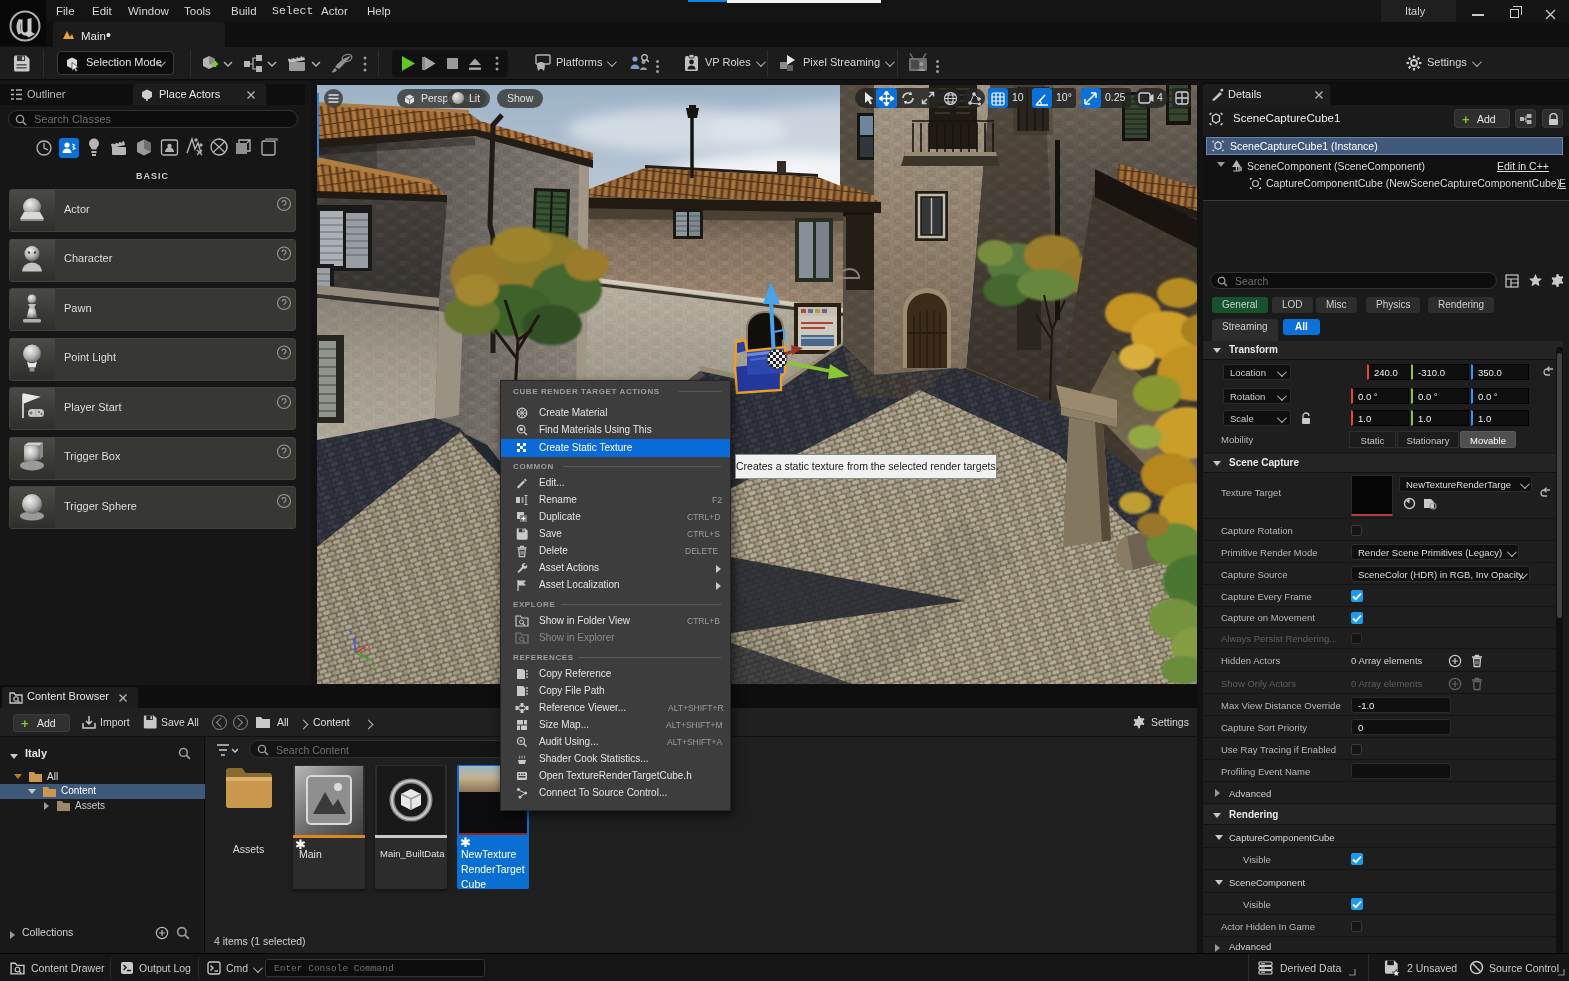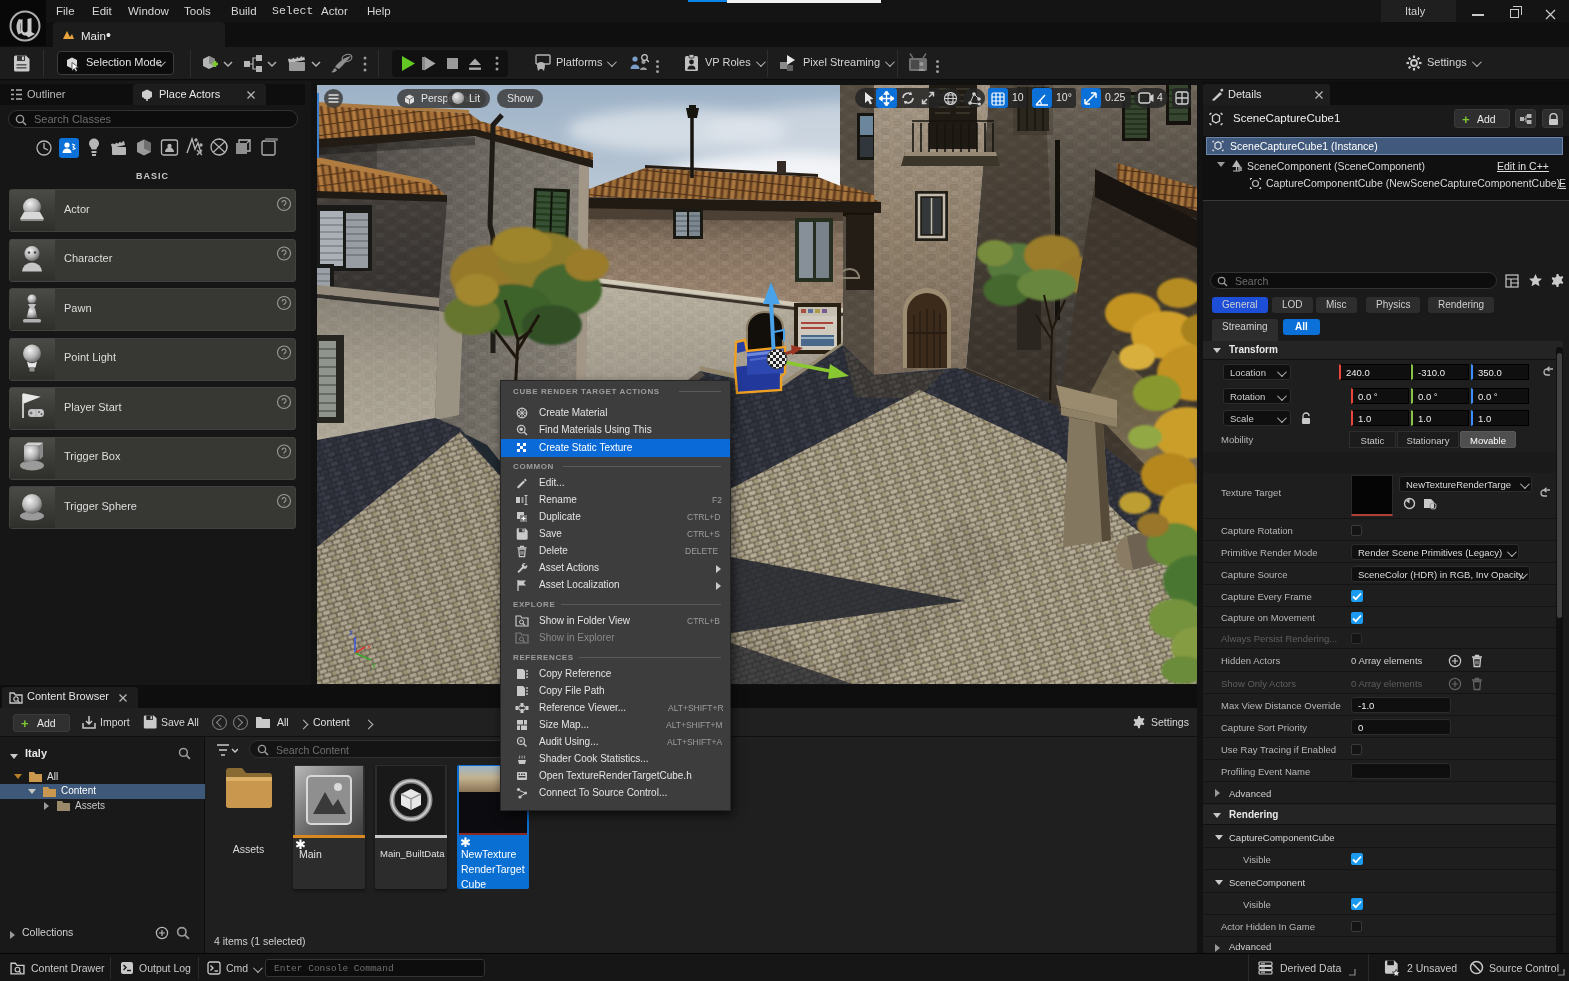--- a/index.html
+++ b/index.html
@@ -894,21 +894,21 @@
     <svg class="abs" style="left:325px;top:192px;" width="15" height="15" viewBox="0 0 15 15">
         <path d="M7.5 1 L9.4 5.2 L14 5.7 L10.5 8.8 L11.5 13.3 L7.5 11 L3.5 13.3 L4.5 8.8 L1 5.7 L5.6 5.2 Z" fill="#c9c9c9"></path>
       </svg>
     <svg class="abs" style="left:347px;top:192px;" width="15" height="15" viewBox="0 0 16 16">
         <g fill="#c9c9c9">
           <circle cx="8" cy="8" r="2.6"></circle>
           <path d="M7 1 h2 l0.5 2.2 a5 5 0 0 1 1.6 0.9 l2.1-0.8 l1 1.7 l-1.6 1.5 a5 5 0 0 1 0 1.9 l1.6 1.5 l-1 1.7 l-2.1-0.8 a5 5 0 0 1-1.6 0.9 L9 15 H7 l-0.5-2.2 a5 5 0 0 1-1.6-0.9 l-2.1 0.8 l-1-1.7 l1.6-1.5 a5 5 0 0 1 0-1.9 L1.8 6 l1-1.7 l2.1 0.8 a5 5 0 0 1 1.6-0.9 Z" fill-rule="evenodd"></path>
         </g>
       </svg>
 
-    <div class="abs txt" style="left:9px;top:216px;height:16px;background:#1d4ed8;border-radius:3px;padding:0 10px;font-size:10px;line-height:16px;color:#cfcfcf;">General</div>
+    <div class="abs txt" style="left:9px;top:216px;height:16px;background:#14532d;border-radius:3px;padding:0 10px;font-size:10px;line-height:16px;color:#cfcfcf;">General</div>
     <div class="abs txt" style="left:69px;top:216px;height:16px;background:#2d2d2d;border-radius:3px;padding:0 10px;font-size:10px;line-height:16px;color:#cfcfcf;">LOD</div>
     <div class="abs txt" style="left:113px;top:216px;height:16px;background:#2d2d2d;border-radius:3px;padding:0 10px;font-size:10px;line-height:16px;color:#cfcfcf;">Misc</div>
     <div class="abs txt" style="left:163px;top:216px;height:16px;background:#2d2d2d;border-radius:3px;padding:0 10px;font-size:10px;line-height:16px;color:#cfcfcf;">Physics</div>
     <div class="abs txt" style="left:225px;top:216px;height:16px;background:#2d2d2d;border-radius:3px;padding:0 10px;font-size:10px;line-height:16px;color:#cfcfcf;">Rendering</div>
     <div class="abs txt" style="left:9px;top:238px;height:25px;background:#2d2d2d;border-radius:3px;padding:0 10px;font-size:10px;line-height:16px;color:#cfcfcf;">Streaming</div>
     <div class="abs txt" style="left:80px;top:238px;height:16px;background:#0b70d8;border-radius:3px;padding:0 12px;font-size:10px;line-height:16px;color:#fff;font-weight:bold;">All</div>
 
     <div class="abs" style="left:0;top:260px;width:360px;height:19px;background:#242424;border-bottom:1px solid #101010;">
       <span style="position:absolute;left:10px;top:7px;width:0;height:0;border-left:4px solid transparent;border-right:4px solid transparent;border-top:5px solid #c9c9c9;"></span>
       <span class="txt" style="position:absolute;left:26px;top:3px;font-size:10px;font-weight:bold;color:#e8e8e8;">Transform</span>
@@ -924,21 +924,21 @@
     </div>
     <div class="abs" style="left:20px;top:329px;width:68px;height:16px;background:#0f0f0f;border:1px solid #2c2c2c;border-radius:3px;">
       <span class="txt" style="position:absolute;left:6px;top:2px;color:#d0d0d0;">Scale</span>
         <span class="chev" style="position:absolute;right:6px;top:5px;"></span>
     </div>
     <svg class="abs" style="left:97px;top:331px;" width="12" height="13" viewBox="0 0 12 13">
         <path d="M3 6 L3 4 a3 3 0 0 1 6 0" fill="none" stroke="#c9c9c9" stroke-width="1.3"></path>
         <rect x="2" y="6" width="8" height="6" rx="1" fill="#c9c9c9"></rect>
       </svg>
 
-    <div class="abs" style="left:136px;top:283px;width:72px;height:16px;background:#0f0f0f;border:1px solid #000;border-left:2px solid #e8453c;color:#eee;">
+    <div class="abs" style="left:164px;top:283px;width:72px;height:16px;background:#0f0f0f;border:1px solid #000;border-left:2px solid #e8453c;color:#eee;">
         <span style="position:absolute;left:5px;top:2px;">240.0</span>
       </div>
     <div class="abs" style="left:208px;top:283px;width:58px;height:16px;background:#0f0f0f;border:1px solid #000;border-left:2px solid #8bc34a;color:#eee;">
         <span style="position:absolute;left:5px;top:2px;">-310.0</span>
       </div>
     <div class="abs" style="left:268px;top:283px;width:58px;height:16px;background:#0f0f0f;border:1px solid #000;border-left:2px solid #3d8eff;color:#eee;">
         <span style="position:absolute;left:5px;top:2px;">350.0</span>
       </div>
     <div class="abs" style="left:148px;top:307px;width:58px;height:16px;background:#0f0f0f;border:1px solid #000;border-left:2px solid #e8453c;color:#eee;">
         <span style="position:absolute;left:5px;top:2px;">0.0 °</span>
@@ -959,20 +959,24 @@
         <span style="position:absolute;left:5px;top:2px;">1.0</span>
       </div>
     <svg class="abs" style="left:340px;top:285px;" width="12" height="12" viewBox="0 0 12 12">
         <path d="M10 3 L4 3 a3 3 0 0 0 0 6 L7 9 M4 3 L6.5 0.8 M4 3 L6.5 5.2" fill="none" stroke="#b5b5b5" stroke-width="1.3"></path>
       </svg>
     <div class="abs txt" style="left:18px;top:353px;">Mobility</div>
     <div class="abs txt" style="left:146px;top:350px;width:47px;height:17px;background:#1c1c1c;border:1px solid #2e2e2e;text-align:center;line-height:17px;color:#c9c9c9;">Static</div>
     <div class="abs txt" style="left:194px;top:350px;width:62px;height:17px;background:#1c1c1c;border:1px solid #2e2e2e;text-align:center;line-height:17px;color:#c9c9c9;">Stationary</div>
     <div class="abs txt" style="left:257px;top:350px;width:56px;height:17px;background:#4f4f4f;border:1px solid #5a5a5a;border-radius:2px;text-align:center;line-height:17px;color:#fff;">Movable</div>
 
+    <div class="abs" style="left:0;top:373px;width:360px;height:19px;background:#242424;border-bottom:1px solid #101010;">
+      <span style="position:absolute;left:10px;top:7px;width:0;height:0;border-left:4px solid transparent;border-right:4px solid transparent;border-top:5px solid #c9c9c9;"></span>
+      <span class="txt" style="position:absolute;left:26px;top:3px;font-size:10px;font-weight:bold;color:#e8e8e8;">Scene Capture</span>
+    </div>
     <div id="drows" class="abs" style="left:0;top:392px;width:360px;height:480px;background:#1e1e1e;">
       <div class="abs" style="left:0;top:0;width:360px;height:46px;border-bottom:1px solid #141414;">
         <span class="txt" style="position:absolute;left:18px;top:14px;">Texture Target</span>
         <span style="position:absolute;left:148px;top:2px;width:42px;height:41px;background:#050505;border:1px solid #2a2a2a;border-bottom:2px solid #b04038;"></span>
         <span style="position:absolute;left:196px;top:3px;width:133px;height:16px;background:#0f0f0f;border:1px solid #2c2c2c;border-radius:3px;">
             <span class="txt" style="position:absolute;left:6px;top:2px;color:#ddd;">NewTextureRenderTarge</span>
             <span class="chev" style="position:absolute;right:4px;top:5px;"></span>
           </span>
         <svg style="position:absolute;left:200px;top:24px;" width="13" height="13" viewBox="0 0 13 13">
             <circle cx="6.5" cy="6.5" r="5" fill="none" stroke="#c9c9c9" stroke-width="1.4"></circle>
@@ -1459,14 +1463,15 @@
         <g fill="#c9c9c9">
           <circle cx="2.5" cy="2.5" r="1.6"></circle>
           <circle cx="9.5" cy="6" r="1.6"></circle>
           <circle cx="4" cy="10" r="1.6"></circle>
         </g>
         <path d="M3.5 3.5 L8 5.5 M8.5 7 L5 9" stroke="#c9c9c9" stroke-width="1"></path>
       </svg>
     <div class="abs txt" style="left:38px;top:406px;">Connect To Source Control...</div>
   </div>
 
+  <div class="abs txt" style="left:735px;top:454px;width:262px;height:25px;background:#f1f1f1;border:1px solid #888;color:#1a1a1a;font-size:10.5px;line-height:23px;text-align:center;">Creates a static texture from the selected render targets.</div>
 
 </div>
 
 </body></html>

